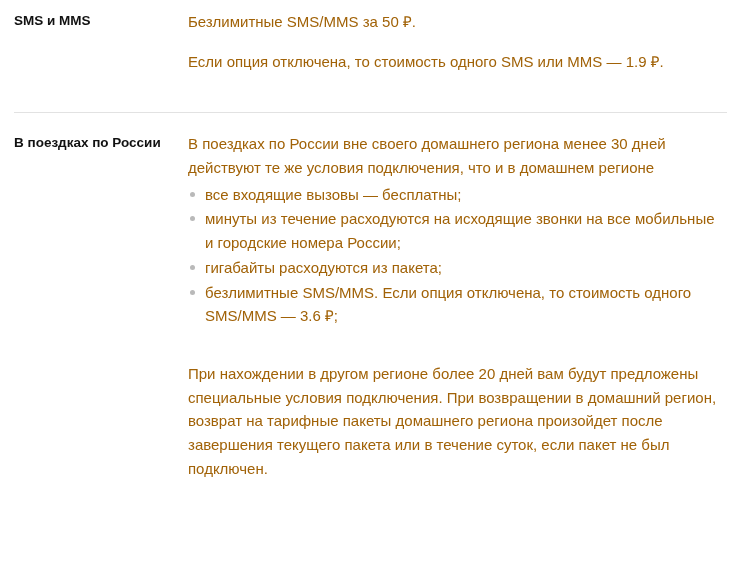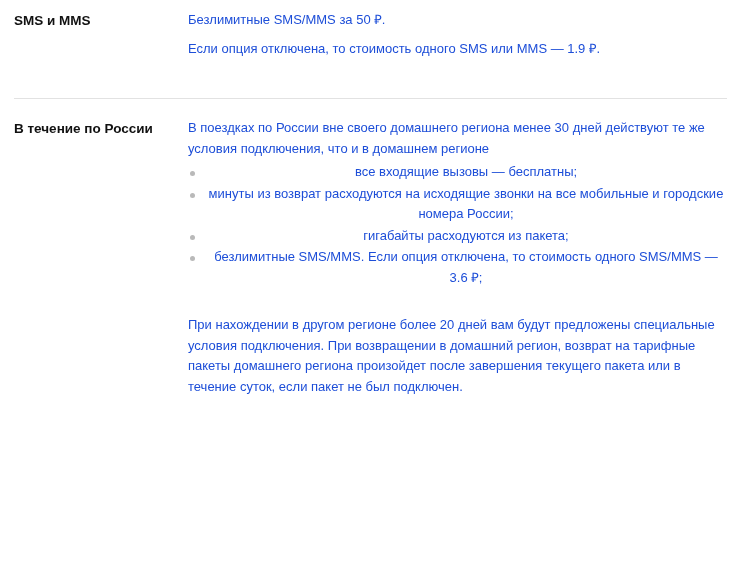--- a/index.html
+++ b/index.html
@@ -29,47 +29,46 @@
     width: 174px;
     flex: 0 0 174px;
     font-size: 13.5px;
     font-weight: bold;
     line-height: 1.5;
     color: #111111;
     padding-top: 1px;
   }
   .section-body {
     flex: 1 1 auto;
-    font-size: 13px;
+    font-size: 15px;
     line-height: 1.58;
-    color: #1d4ed8;
+    color: #a16207;
   }
   .para {
     margin: 0 0 0 0;
   }
   .para + .para {
-    margin-top: 8px;
+    margin-top: 16px;
   }
   .gap-small {
     height: 18px;
   }
   .gap-mid {
     height: 20px;
   }
   .divider {
     border: 0;
     border-top: 1px solid #e2e2e2;
     margin: 21px 0 19px 0;
     width: 100%;
   }
   ul.bullets {
     list-style: none;
-    margin: 3px 0 7px 0;
+    margin: 3px 0 14px 0;
     padding: 0;
-    text-align: center;
   }
   ul.bullets li {
     position: relative;
     padding-left: 17px;
     margin-bottom: 1px;
     line-height: 1.58;
   }
   ul.bullets li::before {
     content: "";
     position: absolute;
@@ -91,26 +90,26 @@
     <div class="section-body">
       <p class="para">Безлимитные SMS/MMS за 50 ₽.</p>
       <p class="para">Если опция отключена, то стоимость одного SMS или MMS — 1.9 ₽.</p>
       <div class="gap-small"></div>
     </div>
   </div>
 
   <hr class="divider">
 
   <div class="section">
-    <div class="section-term">В течение по России</div>
+    <div class="section-term">В поездках по России</div>
     <div class="section-body">
       <p class="para">В поездках по России вне своего домашнего региона менее 30 дней действуют те же условия подключения, что и в домашнем регионе</p>
       <ul class="bullets">
         <li>все входящие вызовы — бесплатны;</li>
-        <li>минуты из возврат расходуются на исходящие звонки на все мобильные и городские номера России;</li>
+        <li>минуты из течение расходуются на исходящие звонки на все мобильные и городские номера России;</li>
         <li>гигабайты расходуются из пакета;</li>
         <li>безлимитные SMS/MMS. Если опция отключена, то стоимость одного SMS/MMS — 3.6 ₽;</li>
       </ul>
       <div class="gap-mid"></div>
       <p class="para">При нахождении в другом регионе более 20 дней вам будут предложены специальные условия подключения. При возвращении в домашний регион, возврат на тарифные пакеты домашнего региона произойдет после завершения текущего пакета или в течение суток, если пакет не был подключен.</p>
     </div>
   </div>
 
 </div>
 

